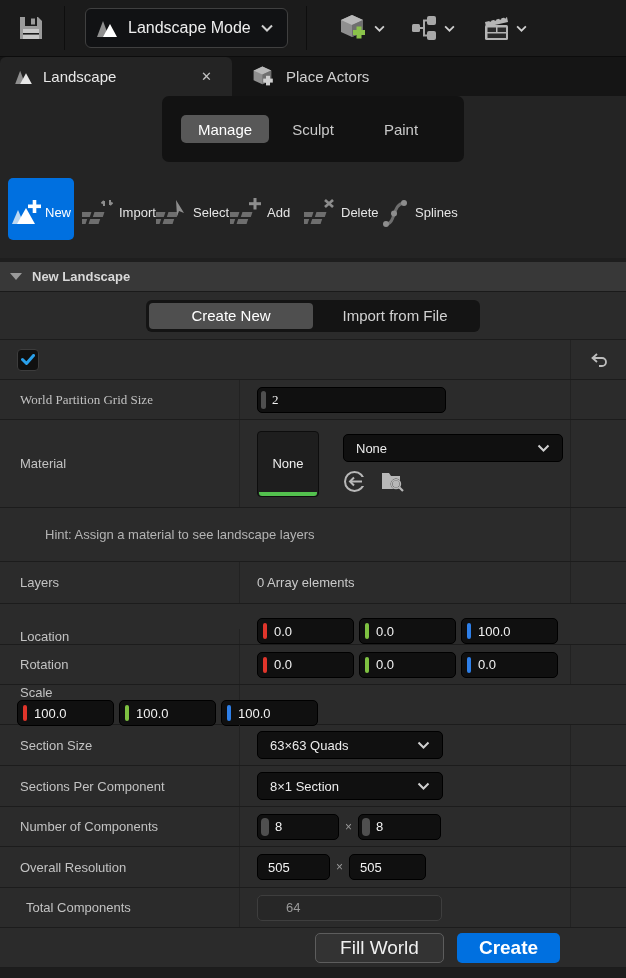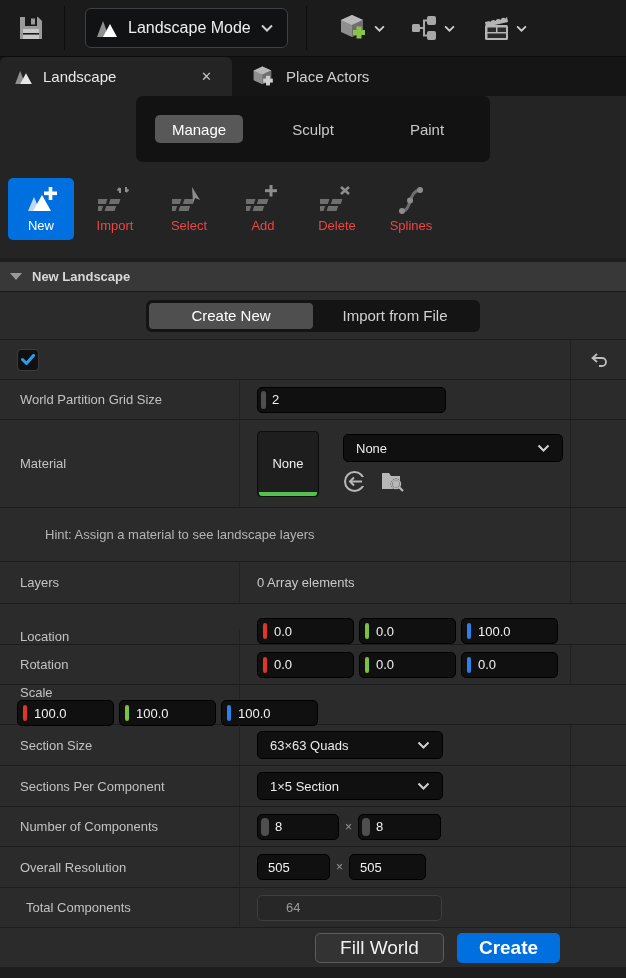--- a/index.html
+++ b/index.html
@@ -30,29 +30,29 @@
   .tabbar { height:39px; background:#151515; display:flex; align-items:stretch; }
   .tab { display:flex; align-items:center; gap:10px; padding:0 14px; font-size:15px; color:#cfcfcf; }
   .tab.active { background:#242424; border-radius:6px 6px 0 0; color:#e8e8e8; width:232px; }
   .tab .close { margin-left:auto; color:#c3c3c3; font-size:13px; padding:2px 6px; }
   .tab.inactive { margin-left:6px; }
 
   
   .panel { background:#242424; }
 
   .mode-tabs-wrap { height:66px; display:flex; align-items:center; justify-content:center; }
-  .mode-tabs { background:#121212; border-radius:7px; padding:19px; display:flex;gap:26px; }
+  .mode-tabs { background:#121212; border-radius:7px; padding:19px; display:flex; }
   .mode-tab { min-width:88px; height:28px; display:flex; align-items:center; justify-content:center;
     font-size:15px; color:#c9c9c9; padding:0 14px; border-radius:5px; }
   .mode-tab.active { background:#585858; color:#ffffff; }
 
   .tools-row { height:96px; display:flex; align-items:flex-start; padding:16px 0 0 8px; gap:8px; }
-  .tool { width:66px; display:flex; flex-direction:column; align-items:center; gap:3px; padding-top:7px;
+  .tool { width:66px; display:flex; flex-direction:row; align-items:center; gap:3px; padding-top:7px;
     border-radius:5px; height:62px; }
-  .tool .tool-label { font-size:13px; color:#ef4444; }
+  .tool .tool-label { font-size:13px; color:#e5e5e5; }
   .tool.active { background:#0070e0; }
   .tool.active .tool-label { color:#ffffff; }
   .gap-strip { height:4px; background:#1e1e1e; }
 
   .section-header { height:30px; background:#383838; display:flex; align-items:center; gap:10px; padding-left:10px;
     border-bottom:1px solid #1a1a1a; }
   .section-header .title { font-size:13px; font-weight:bold; color:#d8d8d8; }
   .caret-down { width:0; height:0; border-left:6px solid transparent; border-right:6px solid transparent; border-top:7px solid #9a9a9a; }
 
   .method-row { height:48px; background:#2b2b2b; display:flex; align-items:center; justify-content:center; border-bottom:1px solid #1c1c1c; }
@@ -349,21 +349,21 @@
     <div class="prop-right">
       <span>
         <svg width="20" height="16" viewBox="0 0 20 16">
           <path d="M4 6 h9 a4 4 0 0 1 0 8 h-3" fill="none" stroke="#bdbdbd" stroke-width="1.8"></path>
           <polyline points="8,2 3.5,6 8,10" fill="none" stroke="#bdbdbd" stroke-width="1.8"></polyline>
         </svg>
       </span>
     </div>
   </div>
 
-  <div class="prop-row" style="height:40px;">
+  <div class="prop-row" style="height:40px;font-family:Liberation Serif, serif;">
     <div class="prop-label">World Partition Grid Size</div>
     <div class="prop-value">
       <div class="spinbox" style="width:189px;">
         <span class="spin-handle thin"></span>
         <span>2</span>
       </div>
     </div>
     <div class="prop-right"></div>
   </div>
 
@@ -490,21 +490,21 @@
         </span>
       </div>
     </div>
     <div class="prop-right"></div>
   </div>
 
   <div class="prop-row" style="height:41px;">
     <div class="prop-label">Sections Per Component</div>
     <div class="prop-value">
       <div class="combo" style="width:186px;">
-        <span>1×5 Section</span>
+        <span>8×1 Section</span>
         <span class="chev">
           <svg width="13" height="8" viewBox="0 0 12 8">
               <polyline points="1,1.5 6,6.5 11,1.5" fill="none" stroke="#cfcfcf" stroke-width="2"></polyline>
             </svg>
         </span>
       </div>
     </div>
     <div class="prop-right"></div>
   </div>
 

